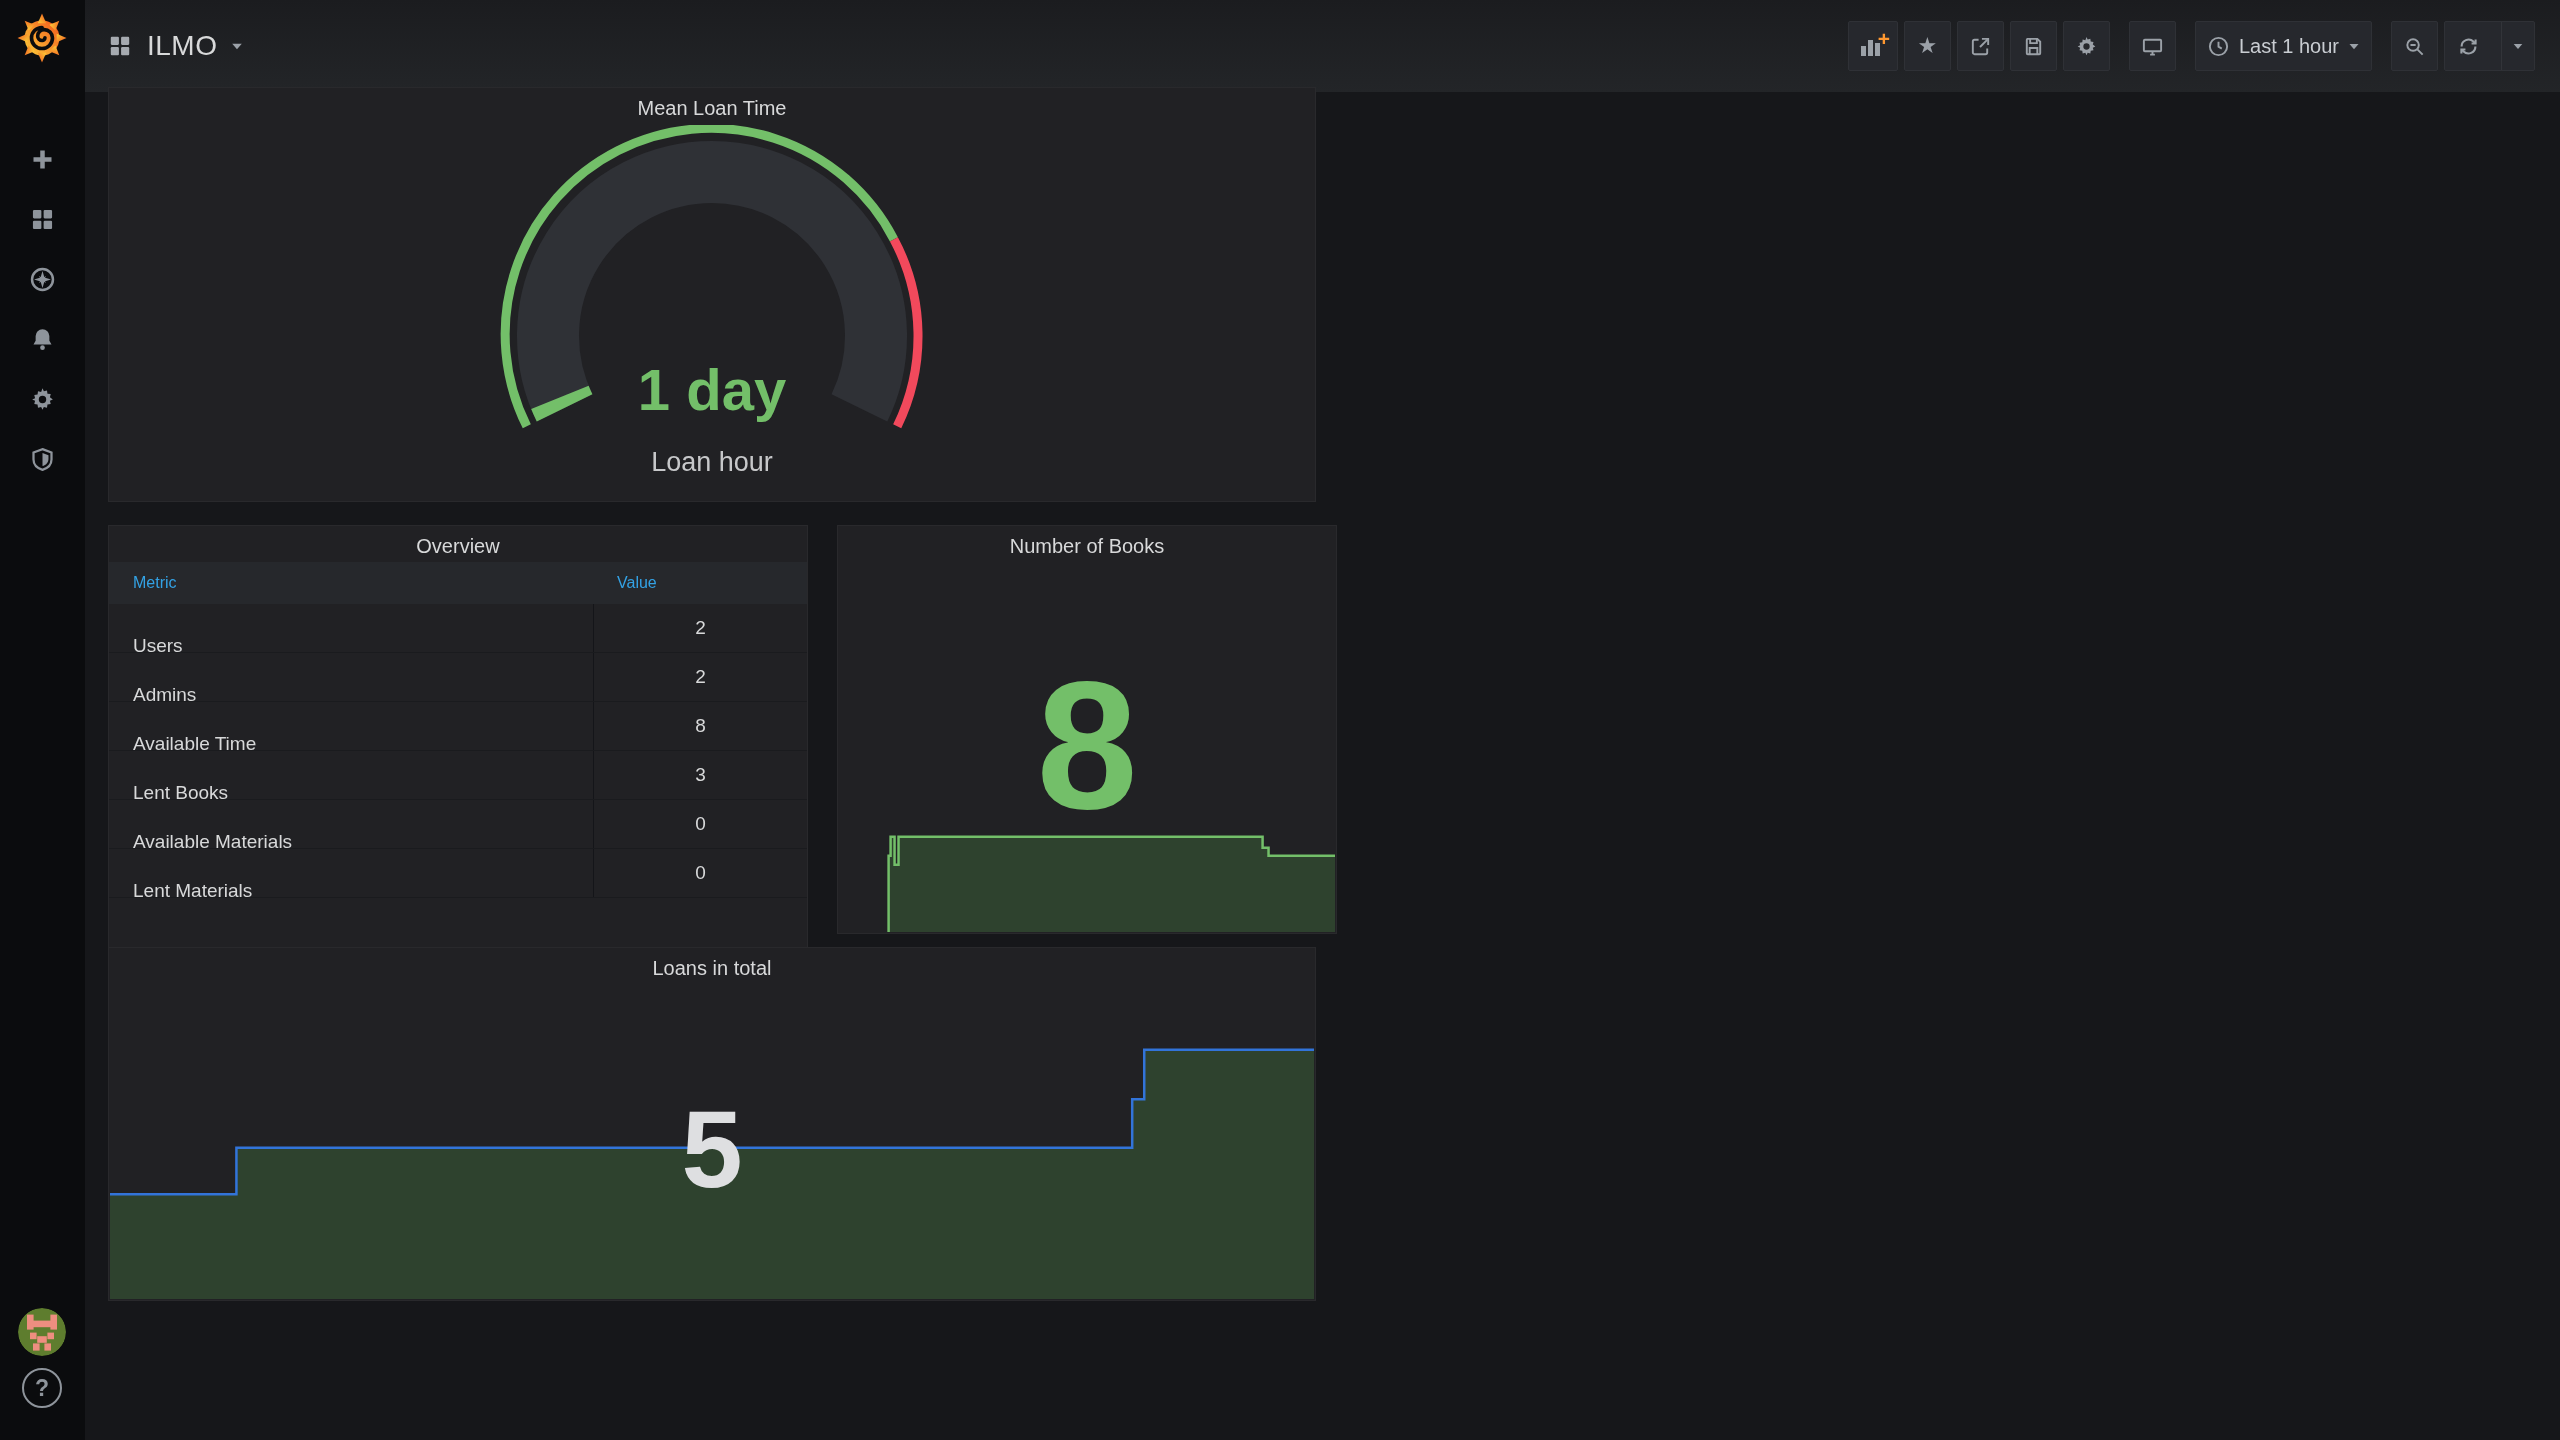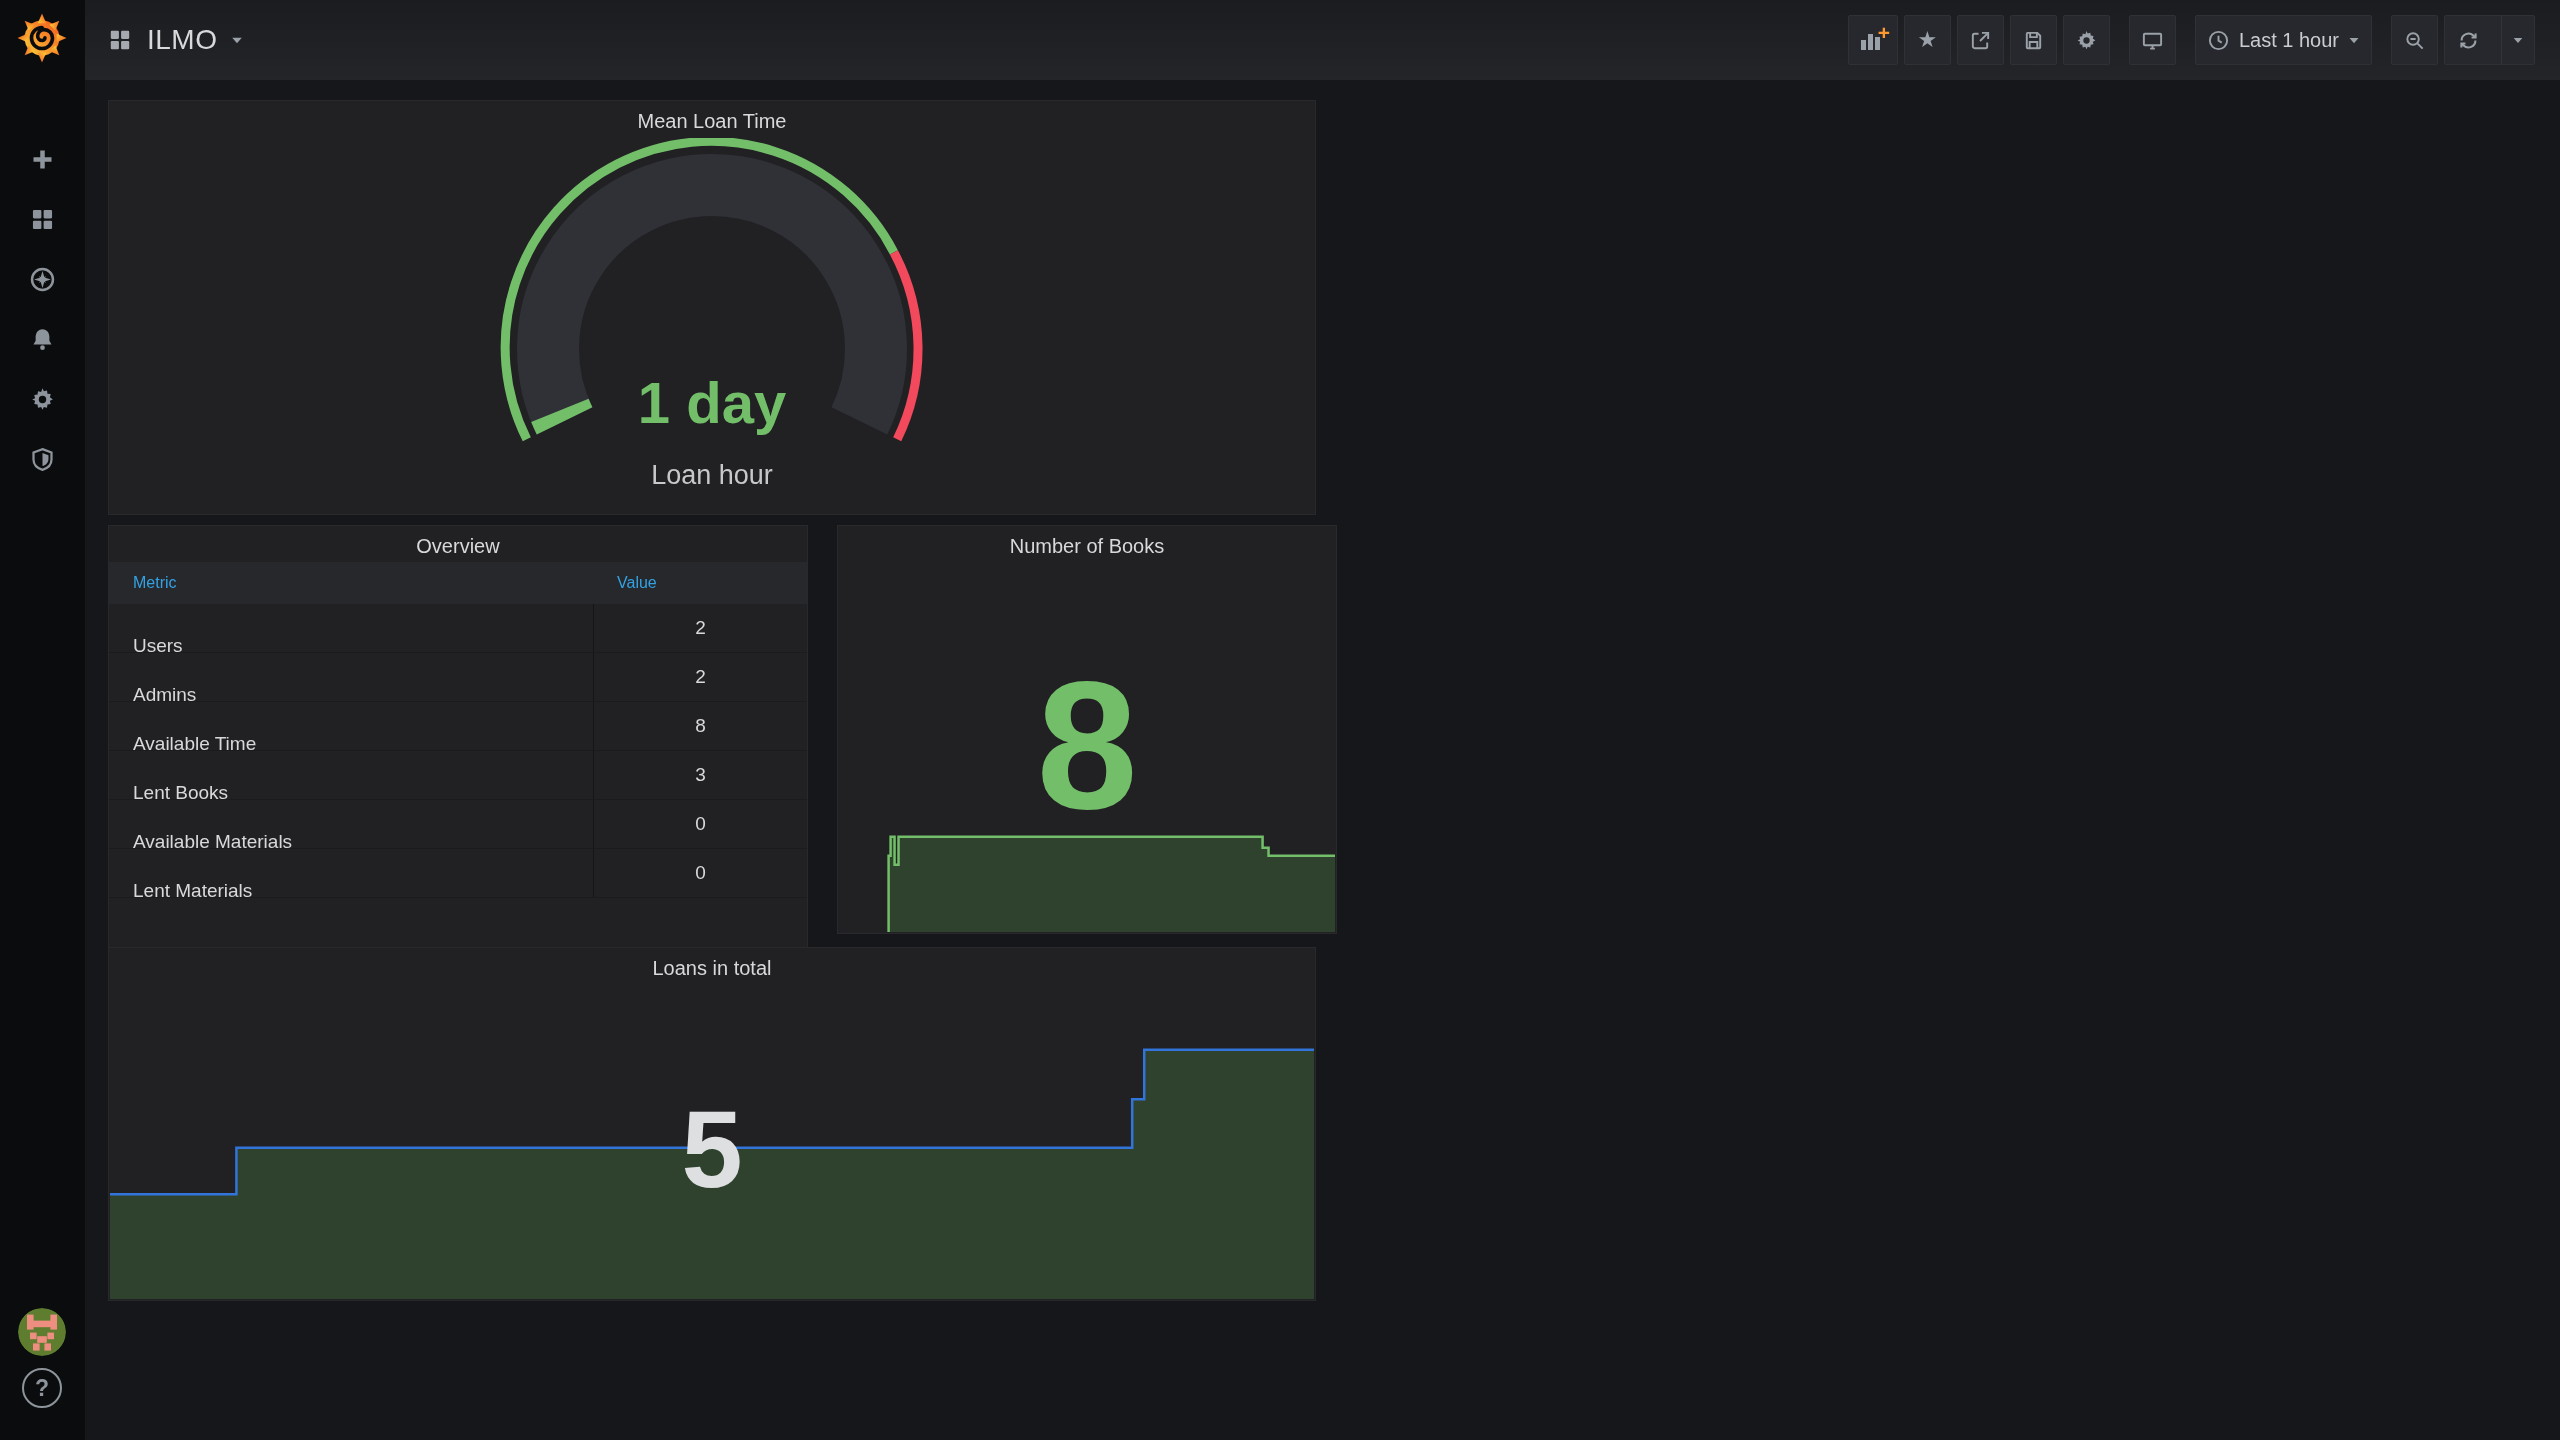--- a/index.html
+++ b/index.html
@@ -10,21 +10,21 @@
   .sidebar { position:absolute; left:0; top:0; width:85px; height:1440px; background:#0B0C0E; z-index:5; }
   .logo { position:absolute; top:10px; left:14px; width:56px; height:56px; }
   .side-icons { position:absolute; top:140px; left:0; width:85px; display:flex; flex-direction:column; gap:22px; align-items:center; }
   .side-icon { width:85px; height:38px; display:flex; align-items:center; justify-content:center; color:#8E949B; cursor:pointer; }
   .side-icon svg { width:27px; height:27px; }
   .avatar { position:absolute; top:1308px; left:18px; width:48px; height:48px; border-radius:50%; overflow:hidden; cursor:pointer; }
   .help-circle { position:absolute; top:1368px; left:22px; width:40px; height:40px; border:2.5px solid #8E949B;
                  border-radius:50%; color:#8E949B; font-size:23px; font-weight:bold; display:flex; align-items:center; justify-content:center; cursor:pointer; }
 
   
-  .topnav { position:absolute; left:85px; top:0; width:2475px; height:80px;
+  .topnav { position:absolute; left:85px; top:0; width:2475px; height:92px;
             background:linear-gradient(#1B1C1F,#232528); display:flex; align-items:center;
             justify-content:space-between; padding:0 25px 0 22px; }
   .nav-left { display:flex; align-items:center; gap:14px; color:#A6AAB0; }
   .nav-title { color:#D8D9DA; font-size:28px; font-weight:400; letter-spacing:.5px; }
   .caret { width:0; height:0; border-left:6px solid transparent; border-right:6px solid transparent; border-top:7px solid #9BA1A8; display:inline-block; }
   .nav-right { display:flex; align-items:center; gap:6px; }
   .tb { height:50px; min-width:47px; padding:0 11px; display:flex; align-items:center; justify-content:center; gap:9px;
         background:#26282D; border:1px solid #2F3136; border-radius:2px; color:#9BA1A8; cursor:pointer; }
   .tb svg { width:23px; height:23px; }
   .tb.star-btn { font-size:22px; }
@@ -35,21 +35,21 @@
   .split .cell + .cell { border-left:1px solid #323439; padding:0 10px; }
   .addpanel-bars { position:relative; width:26px; height:24px; }
   .addpanel-bars i { position:absolute; bottom:2px; background:#9BA1A8; width:5px; }
   .addpanel-plus { position:absolute; right:-4px; top:-6px; color:#FF9830; font-size:21px; font-weight:bold; line-height:1; }
 
   
   .panel { position:absolute; background:#212124; border:1px solid #29292C; }
   .panel-title { height:36px; line-height:40px; text-align:center; font-size:20px; font-weight:500; color:#D8D9DA; cursor:pointer; }
   .chart-svg { position:absolute; left:1px; right:1px; bottom:1px; top:1px; width:calc(100% - 2px); height:calc(100% - 2px); }
 
-  #gauge-panel  { left:108px; top:100px;  width:1208px; height:415px; }
+  #gauge-panel  { left:108px; top:87px;  width:1208px; height:415px; }
   #table-panel  { left:108px; top:525px;  width:700px;  height:491px; }
   #books-panel  { left:816px; top:525px;  width:500px;  height:409px;margin-left:21px; }
   #loans-panel  { left:108px; top:947px;  width:1208px; height:354px; }
 
   #gauge-svg { position:absolute; left:0; top:37px; width:1206px; height:377px; }
   .gauge-value { position:absolute; top:268px; width:100%; text-align:center; font-size:58px; font-weight:bold; color:#73BF69; }
   .gauge-label { position:absolute; top:359px; width:100%; text-align:center; font-size:27px; color:#C7C8CA; }
 
   .big-stat { position:absolute; width:100%; text-align:center; font-weight:bold; z-index:2; }
   #books-value { top:128px; font-size:182px; color:#73BF69; line-height:1; }

